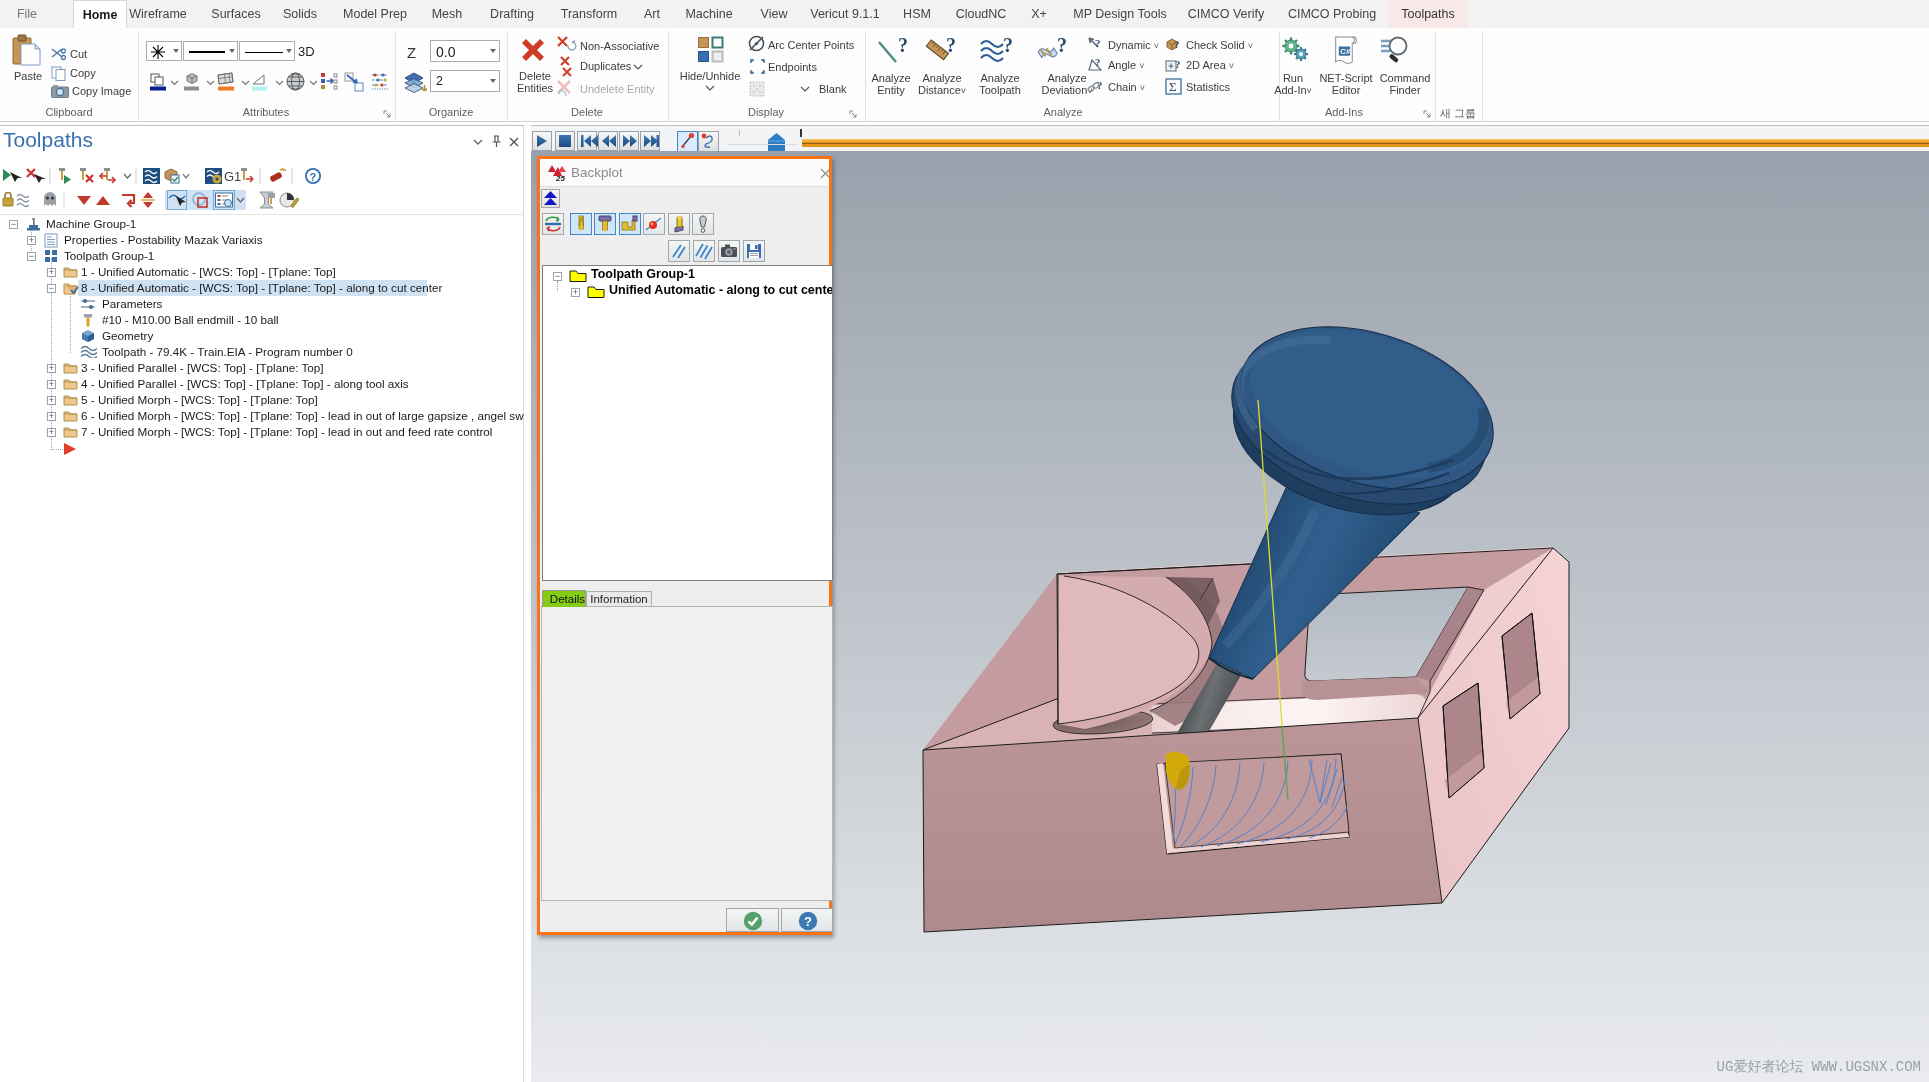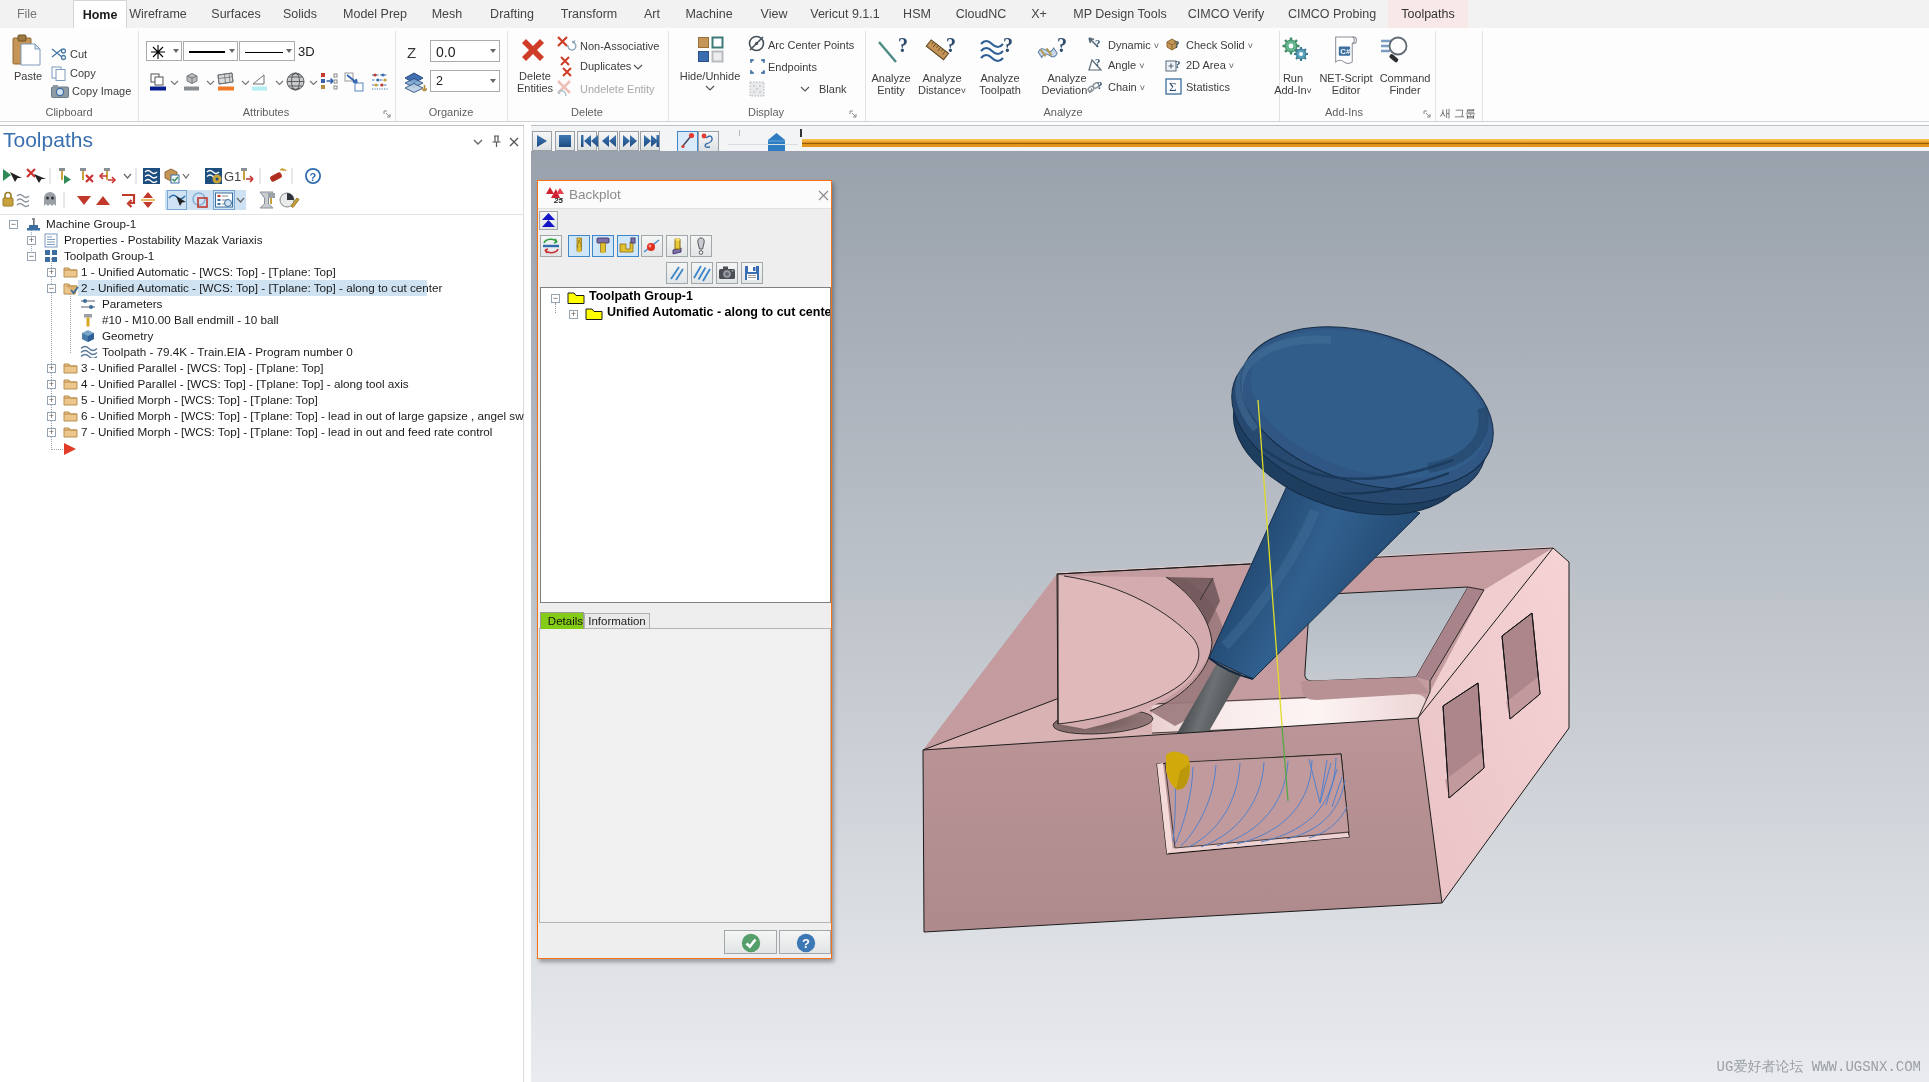--- a/index.html
+++ b/index.html
@@ -28,21 +28,21 @@
   .pm { position:absolute; width:9px; height:9px; background:#fff; border:1px solid #96a4b1; font-size:9px; line-height:7px; text-align:center; color:#555; }
 
   
   #playbar { position:absolute; left:525px; top:122px; width:1404px; height:29px; background:#f2f4f5; }
 
   
   #viewport { position:absolute; left:525px; top:151px; width:1404px; height:931px; }
   #watermark { position:absolute; right:8px; bottom:6px; font-family:"Liberation Mono", monospace; font-size:14px; color:#9aa0a4; letter-spacing:0px; }
 
   
-  #dlg { position:absolute; z-index:4; left:537px; top:156px; width:295px; height:779px; background:#eeeeee; border:1px solid #f97316; box-shadow:2px 3px 4px rgba(60,65,70,.45);margin-top:24px; }
+  #dlg { position:absolute; z-index:4; left:537px; top:156px; width:295px; height:779px; background:#eeeeee; border:3px solid #f97316; box-shadow:2px 3px 4px rgba(60,65,70,.45); }
   #dlg-title { position:absolute; left:0; top:0; width:100%; height:28px; background:#fbfbfb; border-bottom:1px solid #e0e0e0; }
   .btn3d { position:absolute; background:linear-gradient(#f4f5f5,#e2e5e6); border:1px solid #a2a7ab; }
 </style>
 </head>
 <body>
 <div id="page">
   <div id="tabbar">
     <div class="tab file" style="left:-23px; width:100px;">File</div>
     <div class="tab active" style="left:73px; width:54px;">Home</div>
     <div class="tab" style="left:108px; width:100px;">Wireframe</div>
@@ -524,21 +524,21 @@
           <path d="M1 5 h13" stroke="#b98f4e"></path>
         </svg>
       <div class="tree-row" style="left:81px; top:142px;">1 - Unified Automatic - [WCS: Top] - [Tplane: Top]</div>
       <div class="abs" style="left:78px; top:158px; width:349px; height:16px; background:#cfe2f2;"></div>
       <div class="pm" style="left:47px; top:162px;">−</div>
       <svg class="abs" style="left:63px; top:159px;" width="16" height="14" viewBox="0 0 16 14">
           <path d="M1 3 h5 l1.5 2 h6.5 l-2 8 h-11 z" fill="#ecc68c" stroke="#b98f4e"></path>
           <path d="M3 5 l11 0 l-2 8" fill="#dfb070" stroke="#b98f4e"></path>
           <path d="M8 9 l2.5 3 l4.5 -6" stroke="#3c6e9f" stroke-width="1.8" fill="none"></path>
         </svg>
-      <div class="tree-row" style="left:81px; top:158px;">2 - Unified Automatic - [WCS: Top] - [Tplane: Top] - along to cut center</div>
+      <div class="tree-row" style="left:81px; top:158px;">8 - Unified Automatic - [WCS: Top] - [Tplane: Top] - along to cut center</div>
       <svg class="abs" style="left:80px; top:176px;" width="16" height="13" viewBox="0 0 16 13">
           <path d="M1 3 h14 M1 9 h14" stroke="#8a949e" stroke-width="1.4"></path>
           <circle cx="5" cy="3" r="2" fill="#3c6e9f"></circle>
           <circle cx="11" cy="9" r="2" fill="#3c6e9f"></circle>
         </svg>
       <div class="tree-row" style="left:102px; top:174px;">Parameters</div>
       <svg class="abs" style="left:83px; top:191px;" width="10" height="15" viewBox="0 0 10 15">
           <rect x="1" y="1" width="8" height="3.5" fill="#9aa0a6"></rect>
           <rect x="3.5" y="4.5" width="3" height="9" fill="#d8a820"></rect>
         </svg>

